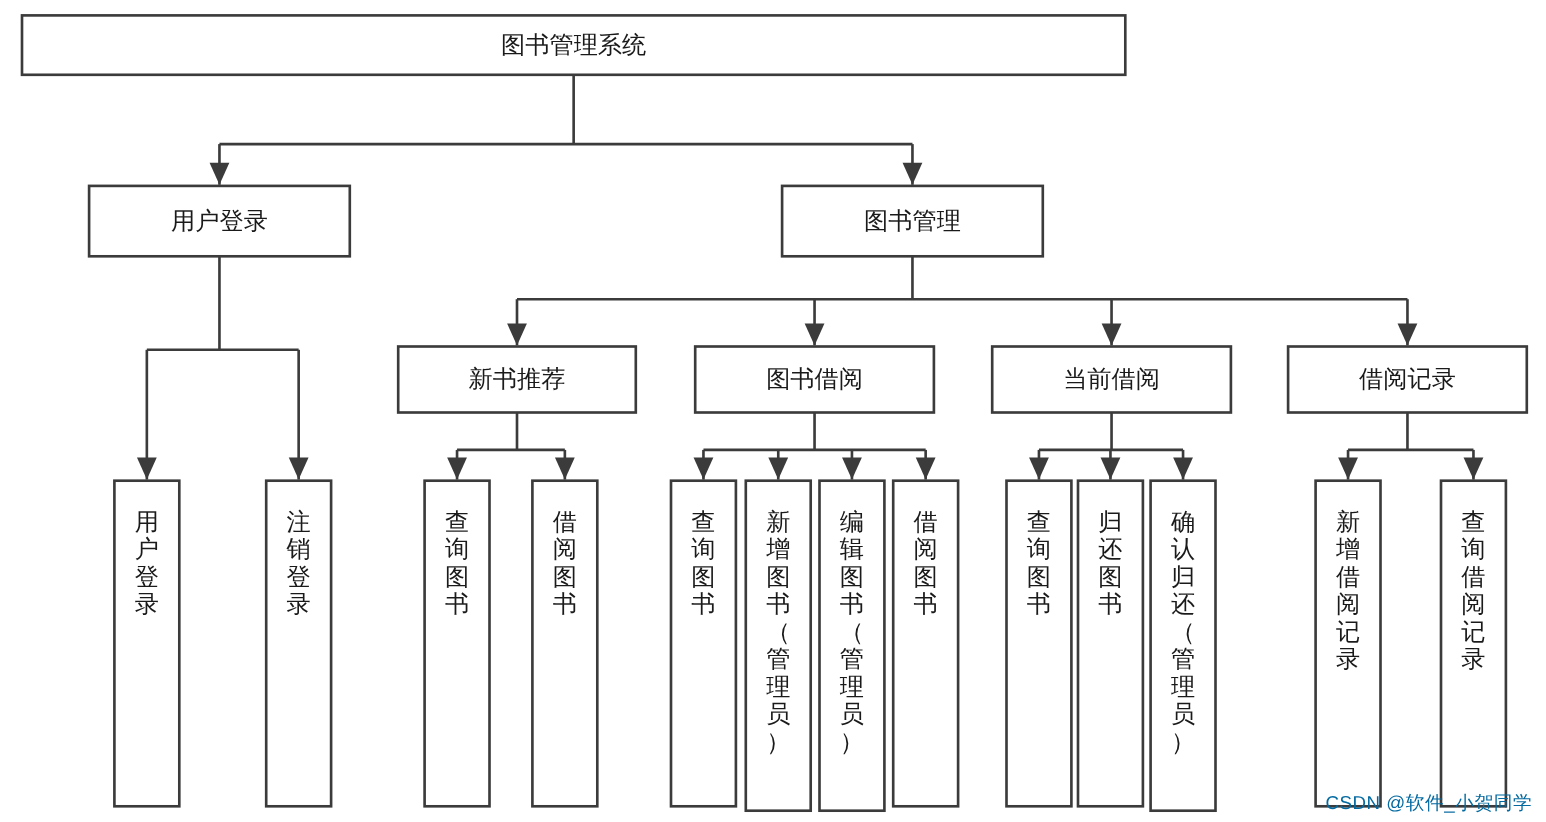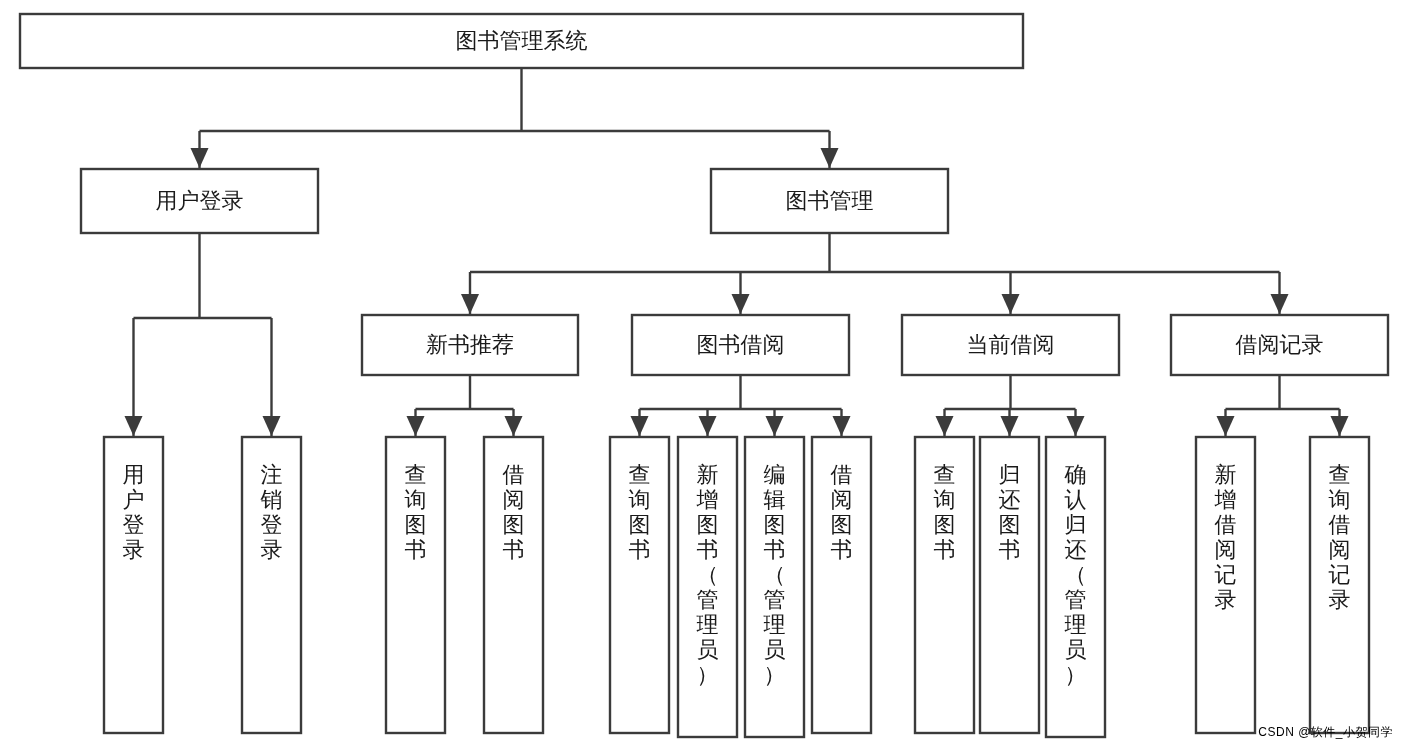--- a/index.html
+++ b/index.html
@@ -39,22 +39,22 @@
   }
   .arrow-head {
     fill: #3b3b3b;
     stroke: none;
   }
   .watermark {
     position: absolute;
     right: 12px;
     bottom: 6px;
     font-family: "Liberation Sans", "DejaVu Sans", sans-serif;
-    font-size: 12px;
-    color: #000000;
+    font-size: 17px;
+    color: #0369a1;
     letter-spacing: 0.5px;
     white-space: nowrap;
     pointer-events: none;
   }
 </style>
 </head>
 <body>
 
 <svg id="diagram" viewBox="0 0 1405 747" xmlns="http://www.w3.org/2000/svg">
   <g id="edges">

